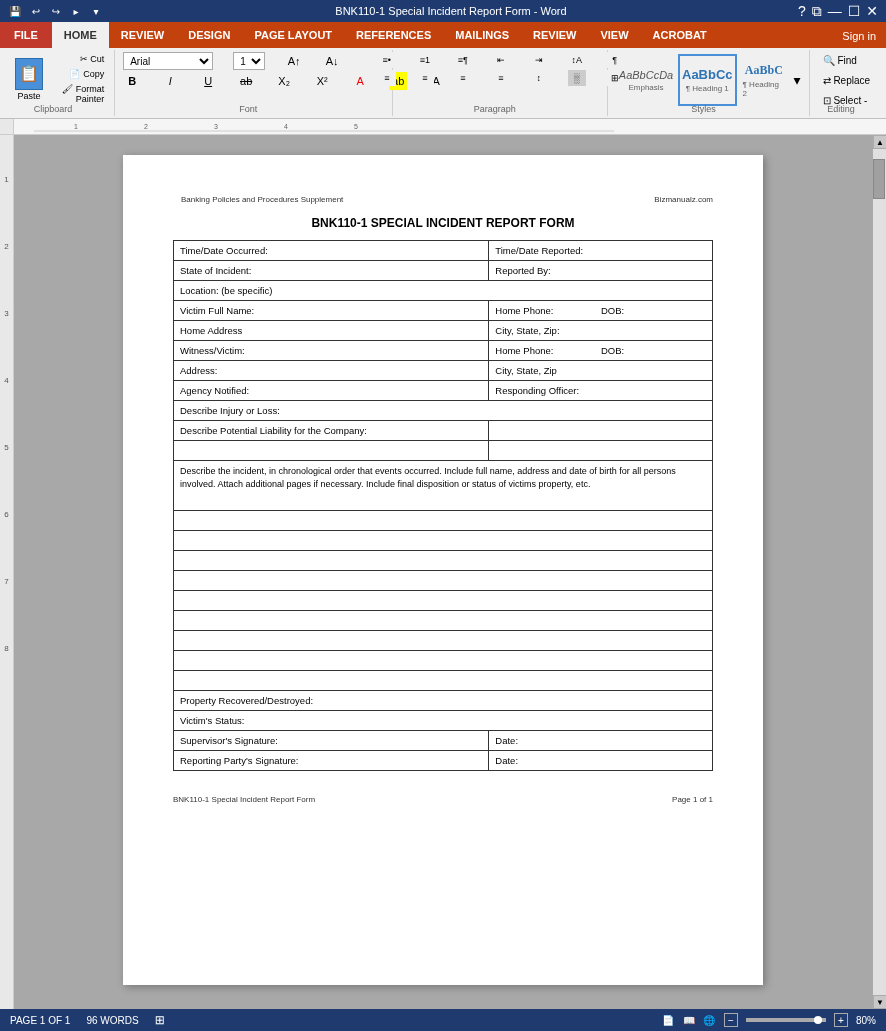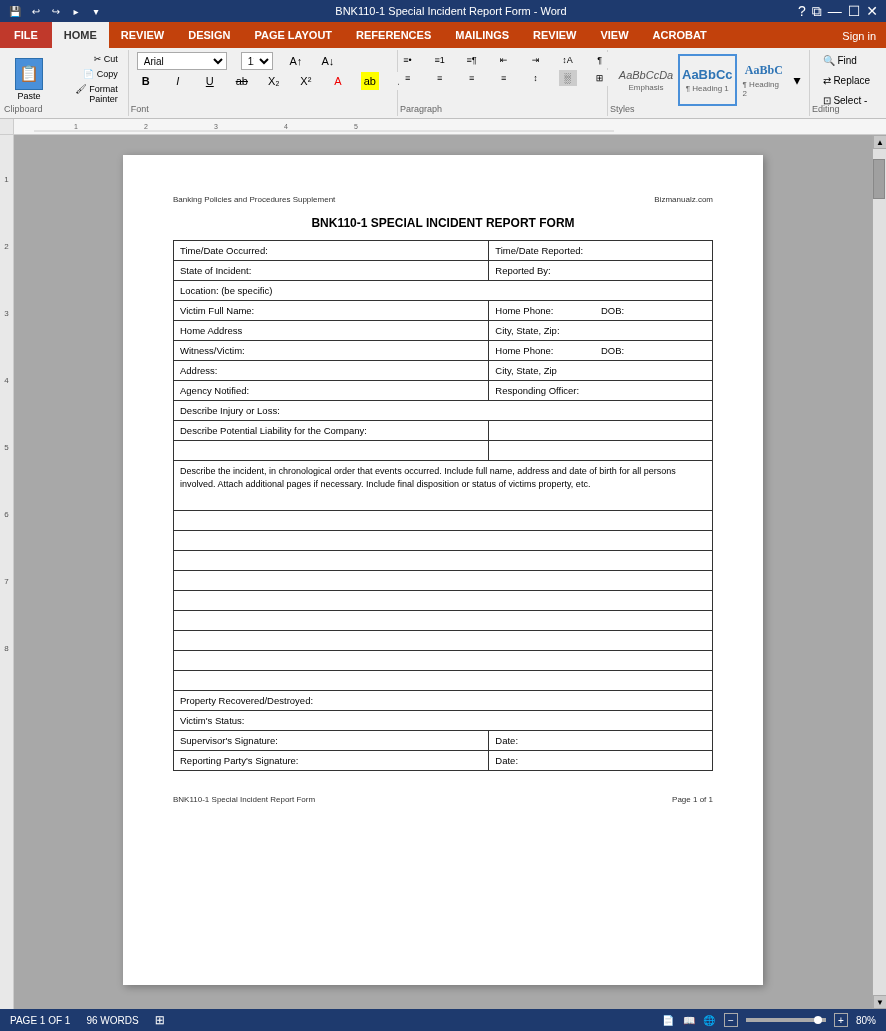--- a/index.html
+++ b/index.html
@@ -89,20 +89,21 @@
       display: flex;
       flex-direction: column;
       border-right: 1px solid #d0d0d0;
       padding: 2px 6px;
       min-width: 40px;
       position: relative;
     }
     .ribbon-group-label {
       font-size: 9px;
       color: #666;
+      text-align: center;
       position: absolute;
       bottom: 2px;
       left: 0; right: 12px;
     }
     .ribbon-group-content {
       display: flex;
       align-items: center;
       gap: 2px;
       flex: 1;
       padding-bottom: 12px;
@@ -132,21 +133,21 @@
       border: 1px solid transparent;
       text-align: right;
     }
 
     
     .font-group .ribbon-group-content {
       flex-direction: column;
       align-items: flex-start;
       gap: 1px;
     }
-    .font-row { display: flex; align-items: flex-start; gap: 14px; }
+    .font-row { display: flex; align-items: flex-start; gap: 20px; }
     .font-select {
       height: 18px; font-size: 10px; border: 1px solid #aaa;
       background: white; width: 90px; padding: 0 2px;
     }
     .font-size-select {
       height: 18px; font-size: 10px; border: 1px solid #aaa;
       background: white; width: 32px; padding: 0 2px;
     }
     .font-btn {
       width: 18px; height: 18px; font-size: 11px;
@@ -251,20 +252,21 @@
       position: relative;
       font-size: 10px;
     }
 
     .page-header {
       display: flex;
       justify-content: space-between;
       font-size: 8px;
       color: #333;
       margin-bottom: 12px;
+      margin-left: 8px;
     }
 
     .form-title {
       text-align: center;
       font-weight: bold;
       font-size: 12px;
       margin-bottom: 10px;
       font-family: Arial, sans-serif;
     }
 

